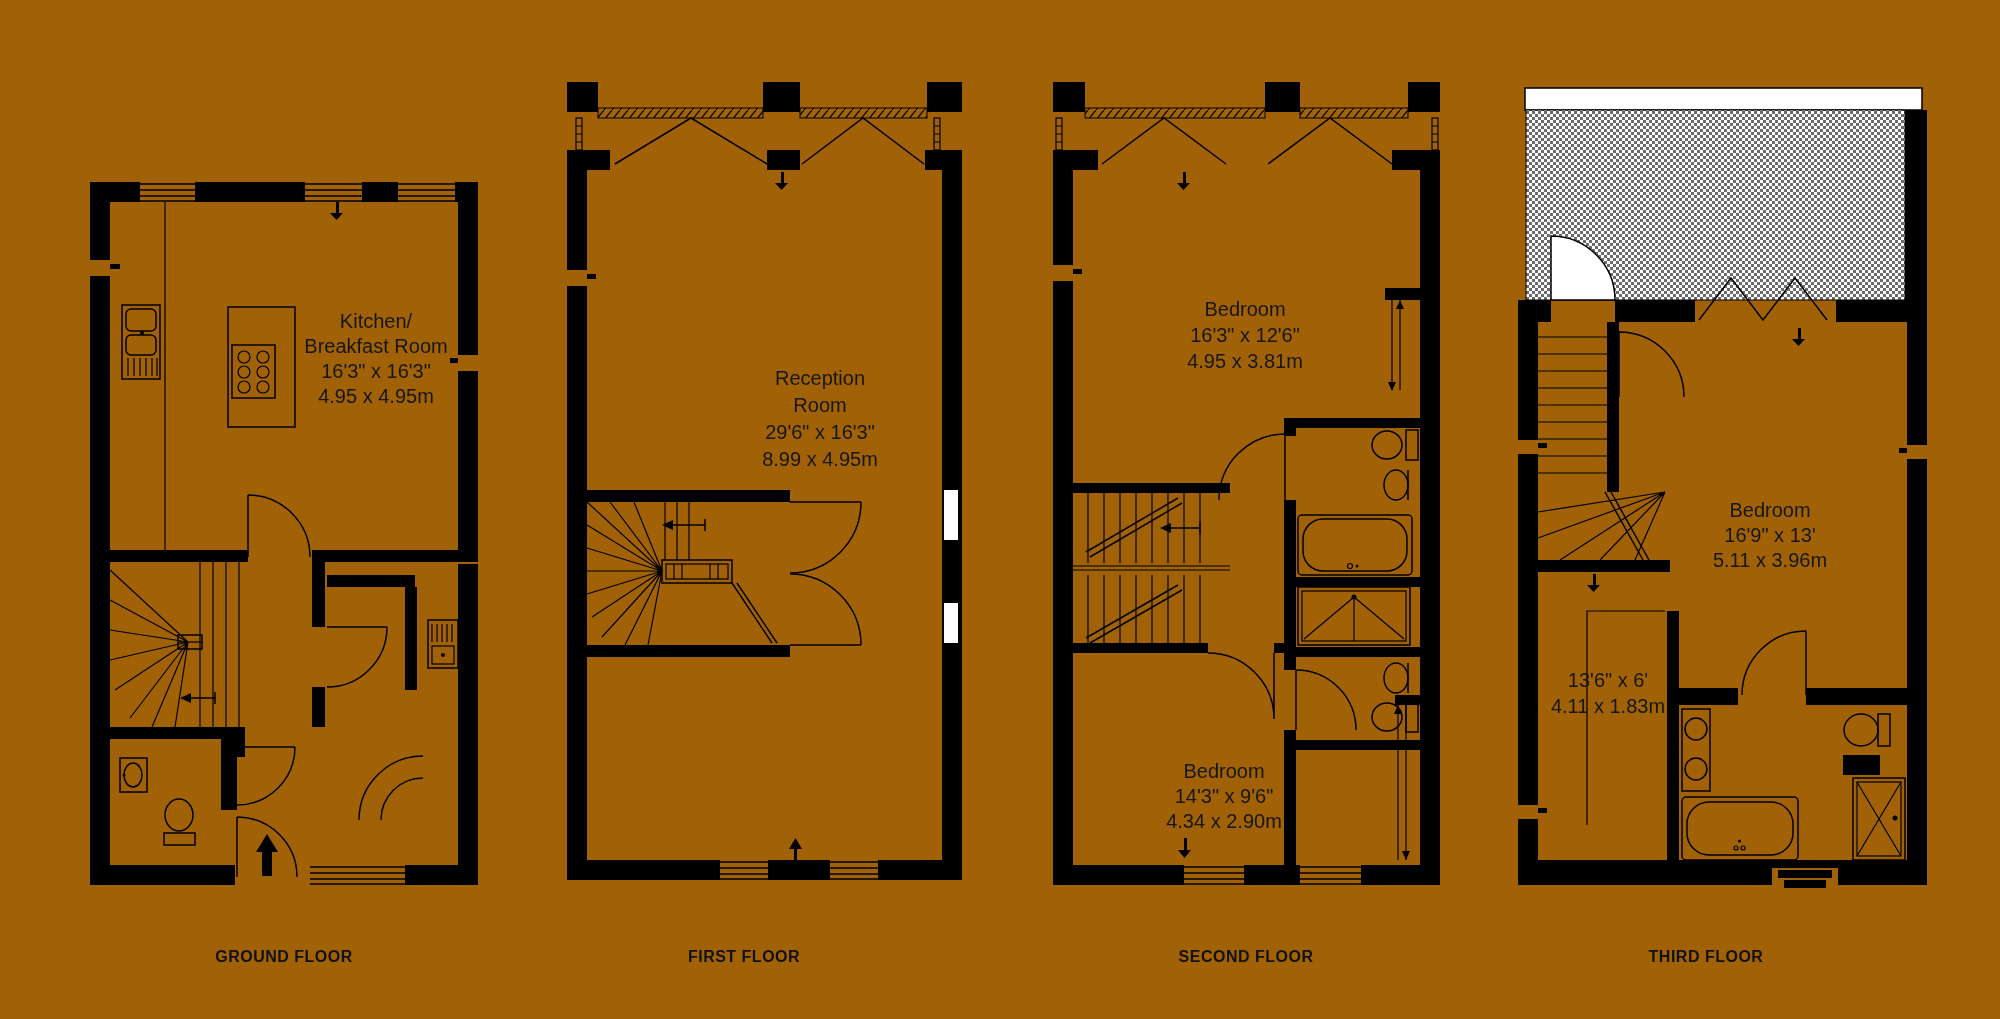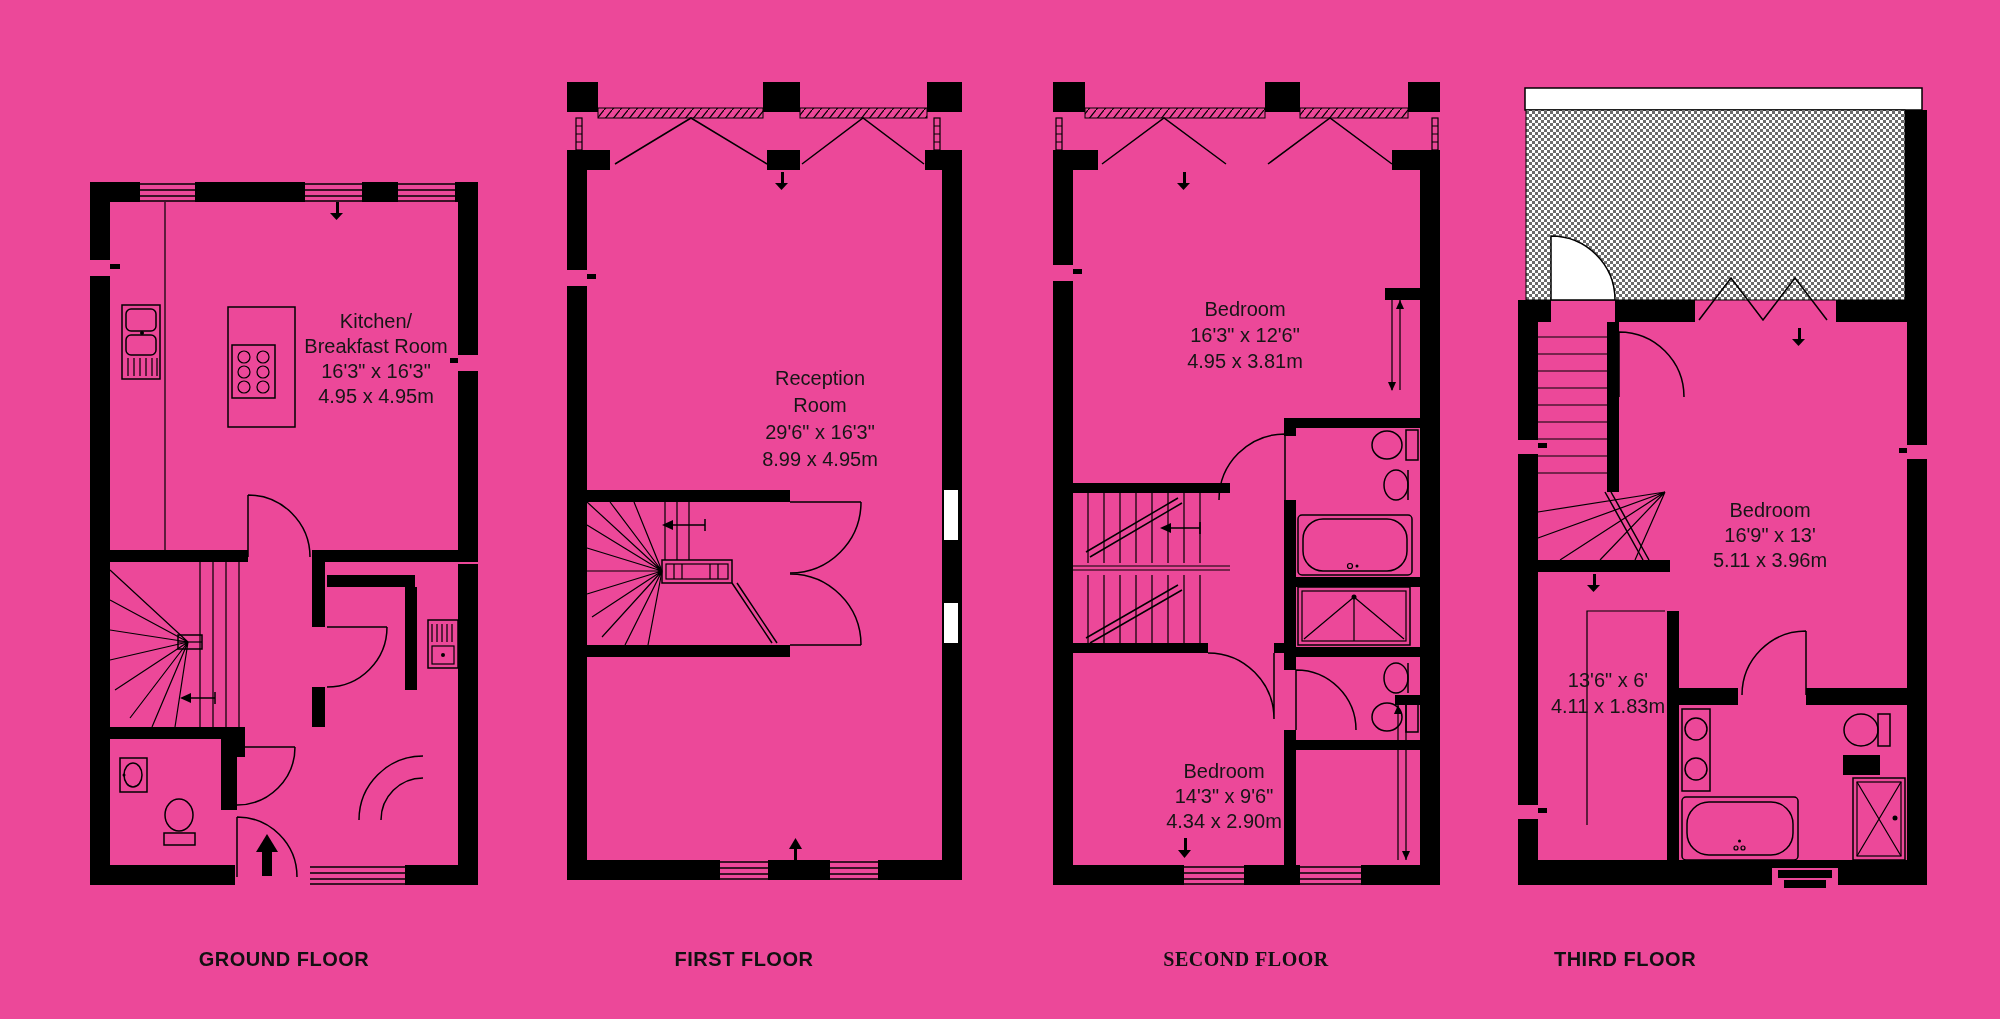--- a/index.html
+++ b/index.html
@@ -1,23 +1,23 @@
 <!DOCTYPE html>
 <html><head>
 <meta charset="utf-8">
 <style>
   html,body { margin:0; padding:0; background:#fff; }
   #canvas {
-    position:relative; width:2000px; height:1019px; background:#ec4899;
+    position:relative; width:2000px; height:1019px; background:#a16207;
     font-family:"Liberation Sans", sans-serif; overflow:hidden;
   }
   svg.floor { position:absolute; }
   .floor-title {
     position:absolute; top:948px; transform:translateX(-50%);
-    font-size:20px; font-weight:bold; color:#111; letter-spacing:0.5px;
+    font-size:16px; font-weight:bold; color:#111; letter-spacing:0.5px;
     white-space:nowrap;
   }
   text.room {
     font-family:"Liberation Sans", sans-serif; font-size:20px; fill:#161616;
     text-anchor:middle;
   }
   .w  { fill:#000; stroke:none; }
   .t  { fill:none; stroke:#000; stroke-width:1.5; }
   .t1 { fill:none; stroke:#000; stroke-width:1.2; }
   .wh { fill:#fff; stroke:none; }
@@ -419,16 +419,16 @@
       <text class="room" x="265" y="507">5.11 x 3.96m</text>
     </g>
     <g>
       <text class="room" x="103" y="627">13'6" x 6'</text>
       <text class="room" x="103" y="653">4.11 x 1.83m</text>
     </g>
   </svg>
 
   <div class="floor-title" style="left:284px;">GROUND FLOOR</div>
   <div class="floor-title" style="left:744px;">FIRST FLOOR</div>
-  <div class="floor-title" style="left:1246px;font-family:Liberation Serif, serif;">SECOND FLOOR</div>
-  <div class="floor-title" style="left:1625px;">THIRD FLOOR</div>
+  <div class="floor-title" style="left:1246px;">SECOND FLOOR</div>
+  <div class="floor-title" style="left:1706px;">THIRD FLOOR</div>
 
 </div>
 
 </body></html>

